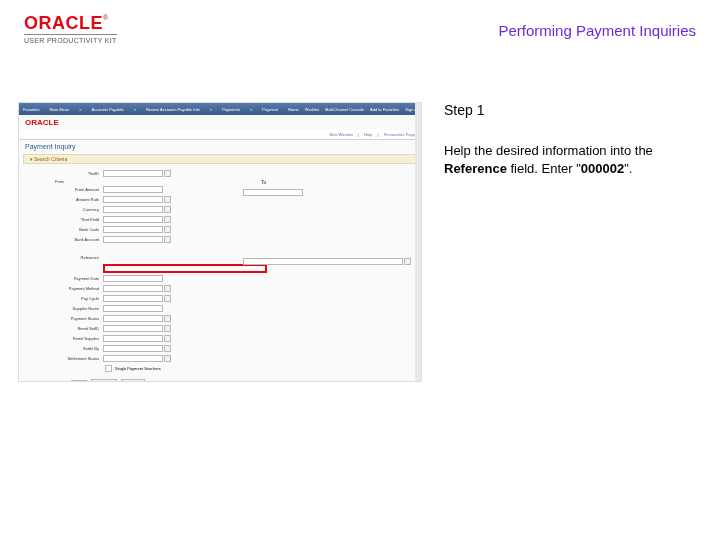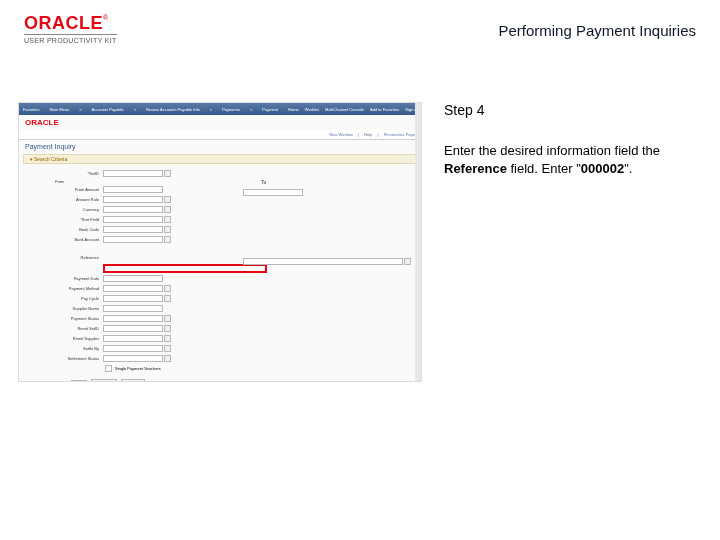--- a/index.html
+++ b/index.html
@@ -2,21 +2,21 @@
 <html><head>
 <meta charset="utf-8">
 <style>
   *{box-sizing:border-box;margin:0;padding:0;font-family:Arial,Helvetica,sans-serif}
   body{width:720px;height:540px;background:#fff;overflow:hidden;position:relative}
   .header{display:flex;justify-content:space-between;align-items:flex-start;padding:14px 24px 4px 24px}
   .logo-block{line-height:1}
   .logo-oracle{font-size:18px;font-weight:bold;color:#e30613;letter-spacing:0.5px}
   .logo-r{font-size:7px;color:#e30613;vertical-align:top}
   .logo-upk{font-size:7px;color:#555;letter-spacing:0.3px;border-top:1px solid #888;margin-top:2px;padding-top:2px}
-  .page-title{font-size:15px;color:#0f172a;margin-top:8px}
+  .page-title{font-size:15px;color:#6d28d9;margin-top:8px}
   .main{display:flex;padding:0 18px 0 18px;margin-top:54px}
   .screenshot{width:404px;height:280px;border:1px solid #ddd;background:#fafafa;position:relative;overflow:hidden}
   .menubar{height:12px;background:linear-gradient(#5a7aa8,#365a8a);display:flex;align-items:center;padding:0 4px;gap:10px}
   .menubar span{font-size:4px;color:#fff;white-space:nowrap}
   .menubar .right{margin-left:auto;display:flex;gap:6px}
   .inner-logo{padding:3px 6px;font-size:8px;font-weight:bold;color:#e30613}
   .crumb{font-size:4px;text-align:right;color:#5a7aa8;padding:2px 6px;border-bottom:1px solid #d0d0d0;background:#fff}
   .crumb span{display:inline-block;margin-left:4px}
   .panel-title{font-size:7px;color:#365a8a;padding:3px 6px}
   .section-bar{background:#f5f0d8;border:1px solid #e0d8b0;color:#a06000;font-size:5px;padding:1px 6px;margin:1px 4px}
@@ -190,18 +190,18 @@
       <div class="to-row">
           <div class="fld wide"></div>
           <div class="mini-ico"></div>
         </div>
     </div>
 
     <div class="scroll"></div>
   </div>
 
   <div class="instr">
-    <div class="step">Step 4</div>
+    <div class="step">Step 1</div>
     <div class="body-text">
-      <span>Enter the desired information field the </span><span class="bold">Reference</span><span> field. Enter "</span><span class="bold">000002</span><span>".</span>
+      <span>Help the desired information into the </span><span class="bold">Reference</span><span> field. Enter "</span><span class="bold">000002</span><span>".</span>
     </div>
   </div>
 </div>
 
 </body></html>

